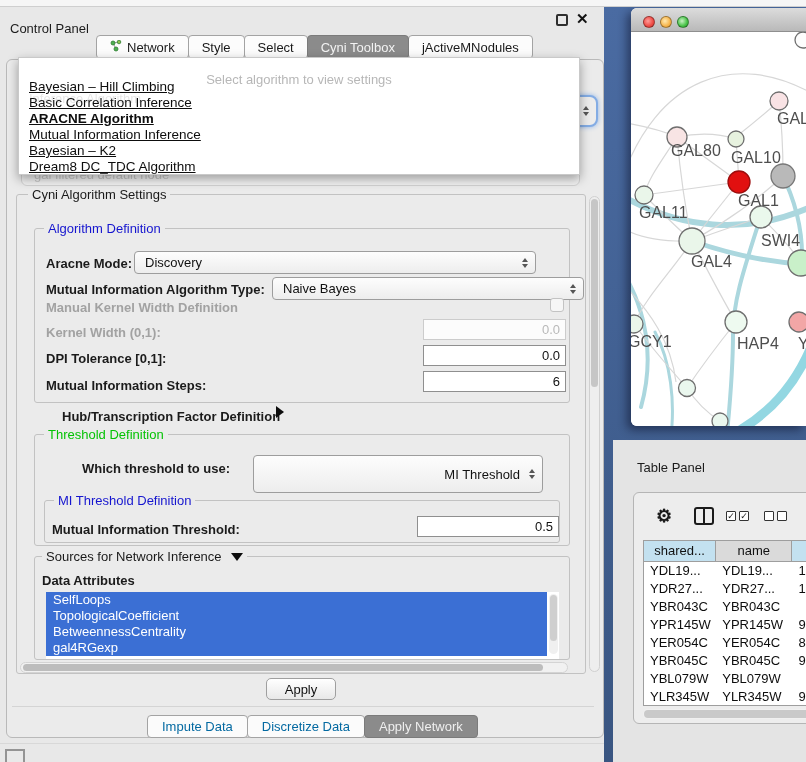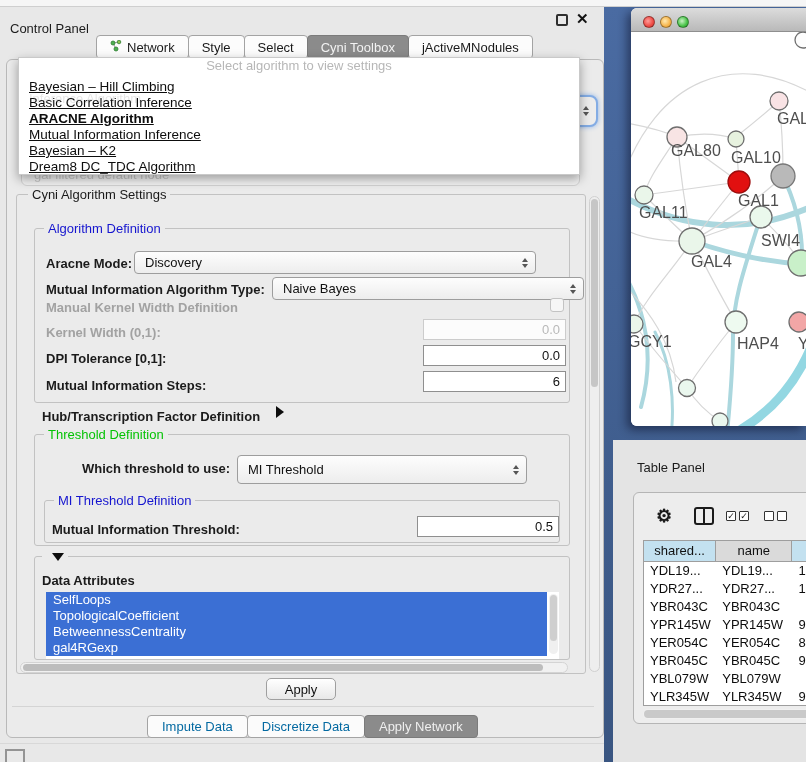--- a/index.html
+++ b/index.html
@@ -20,21 +20,21 @@
   .tab { height:24px; padding:0 13px; background:#fcfcfc; border:1px solid #a3a3a3; margin-right:-1px;
          font-size:13px; color:#1a1a1a; display:flex; align-items:center; gap:5px; border-radius:4px; }
   .tab.selected { background:#8b8b8b; color:#f3f3f3; border-color:#7b7b7b; z-index:2; }
 
   #content-panel { left:6px; top:59px; width:598px; height:679px; background:#ebebeb;
                    border:1px solid #b9b9b9; border-radius:6px; }
 
   
   #algo-popup { left:18px; top:57px; width:562px; height:118px; background:#ffffff; border:1px solid #c9c9c9;
                 box-shadow:0 4px 10px rgba(0,0,0,0.35); z-index:50; }
-  #algo-hint { width:100%; text-align:center; padding-top:0; font-size:13px; color:#b7b7b7; height:21px; }
+  #algo-hint { width:100%; text-align:center; padding-top:14px; font-size:13px; color:#b7b7b7; height:21px; }
   .algo-item { font-size:13.5px; color:#0d0d0d; padding-left:10px; height:16px; line-height:16px;text-decoration:underline; }
   .algo-item.selected { font-weight:bold; }
   #algo-ghost { left:10px; top:33px; font-size:13px; color:rgba(80,80,80,0.14); z-index:1; position:absolute;}
 
   
   #hidden-combo { left:558px; top:95px; width:40px; height:32px; border:2px solid #83ace4; border-radius:8px;
                   background:#ececec; box-shadow:0 0 5px #8db4e8; z-index:4; }
   #ghost-combo { left:21px; top:163px; width:559px; height:23px; border:1px solid #d2d2d2; border-radius:6px;
                  background:#f2f2f2; z-index:3; font-size:13px; color:#c7c7c7; line-height:21px; padding-left:12px; }
 
@@ -216,43 +216,44 @@
 
 <div class="flabel disabled" style="left:46px; top:325px;">Kernel Width (0,1):</div>
 <div class="field disabled" style="left:423px; top:319px; width:143px; height:21px;">0.0</div>
 
 <div class="flabel" style="left:46px; top:351px;">DPI Tolerance [0,1]:</div>
 <div class="field" style="left:423px; top:345px; width:143px; height:21px;">0.0</div>
 
 <div class="flabel" style="left:46px; top:378px;">Mutual Information Steps:</div>
 <div class="field" style="left:423px; top:371px; width:143px; height:21px;">6</div>
 
-<div class="flabel" style="left:42px; top:409px;">Hub/Transcription Factor Definition</div>
+<div class="flabel" style="left:62px; top:409px;">Hub/Transcription Factor Definition</div>
 <span class="tri-right-solid abs" style="left:276px; top:406px;"></span>
 
 <div class="group" style="left:34px; top:434px; width:536px; height:112px;"></div>
 <div class="group-label green" style="left:44px; top:427px;">Threshold Definition</div>
 
 <div class="flabel" style="left:82px; top:461px;">Which threshold to use:</div>
-<div class="combo" style="left:237px; top:455px; width:290px; height:29px;">
+<div class="combo" style="left:253px; top:455px; width:290px; height:38px;justify-content:flex-end;">
   <span>MI Threshold</span>
   <span class="stepper">
       <span class="tri-up"></span>
       <span class="tri-down"></span>
     </span>
 </div>
 
 <div class="group" style="left:44px; top:500px; width:516px; height:43px;"></div>
 <div class="group-label blue" style="left:54px; top:493px;">MI Threshold Definition</div>
 
 <div class="flabel" style="left:52px; top:522px;">Mutual Information Threshold:</div>
 <div class="field" style="left:417px; top:516px; width:142px; height:21px;">0.5</div>
 
 <div class="group" style="left:34px; top:556px; width:536px; height:104px;"></div>
 <div class="group-label" style="left:42px; top:549px;">
+  <span>Sources for Network Inference</span>
   <span class="tri-down-solid" style="margin-left:6px;"></span>
 </div>
 <div class="flabel" style="left:42px; top:573px;">Data Attributes</div>
 
 <div class="abs" id="attr-list">
   <div class="attr-item">SelfLoops</div>
   <div class="attr-item">TopologicalCoefficient</div>
   <div class="attr-item">BetweennessCentrality</div>
   <div class="attr-item">gal4RGexp</div>
   <div id="attr-vscroll">

